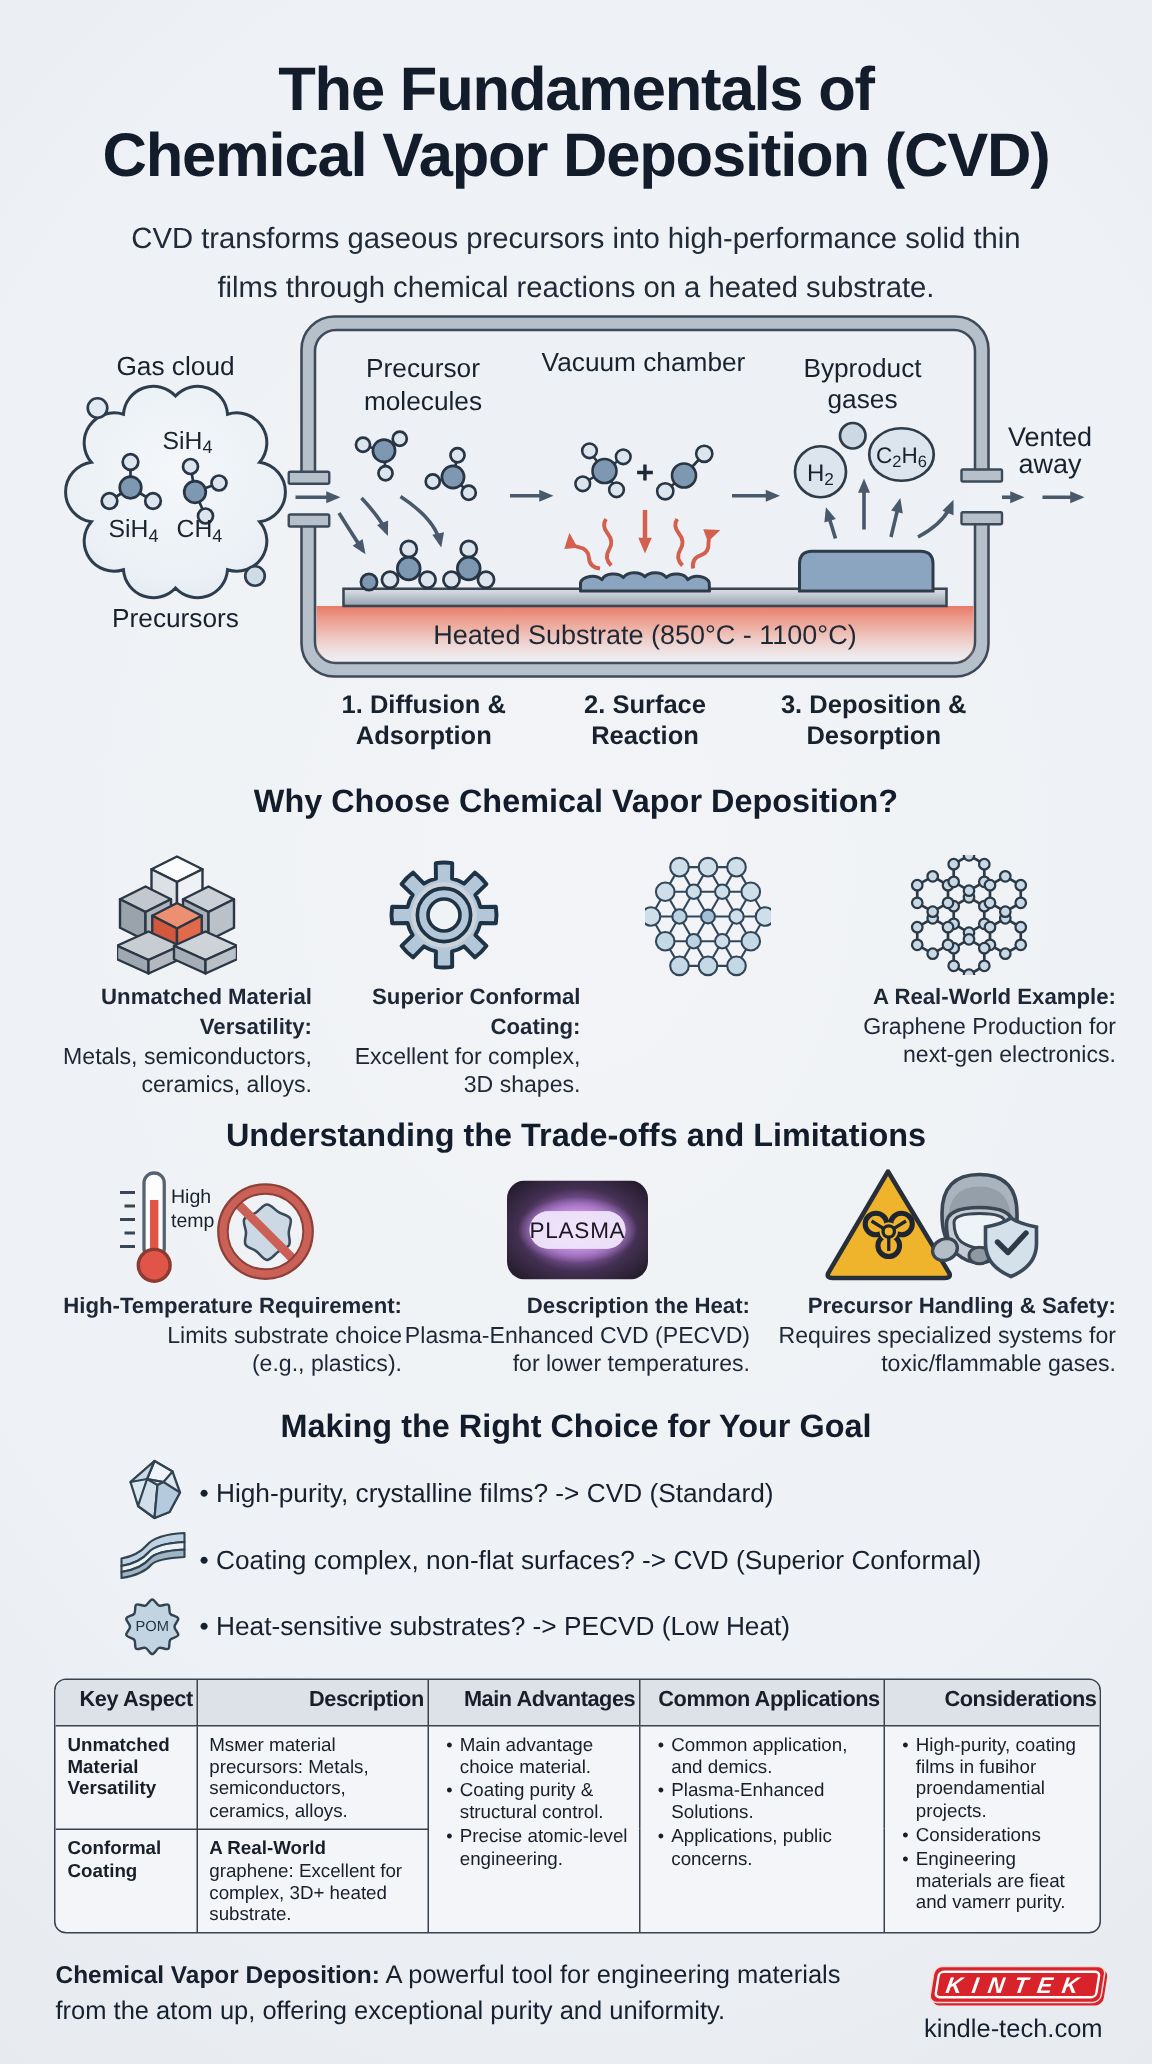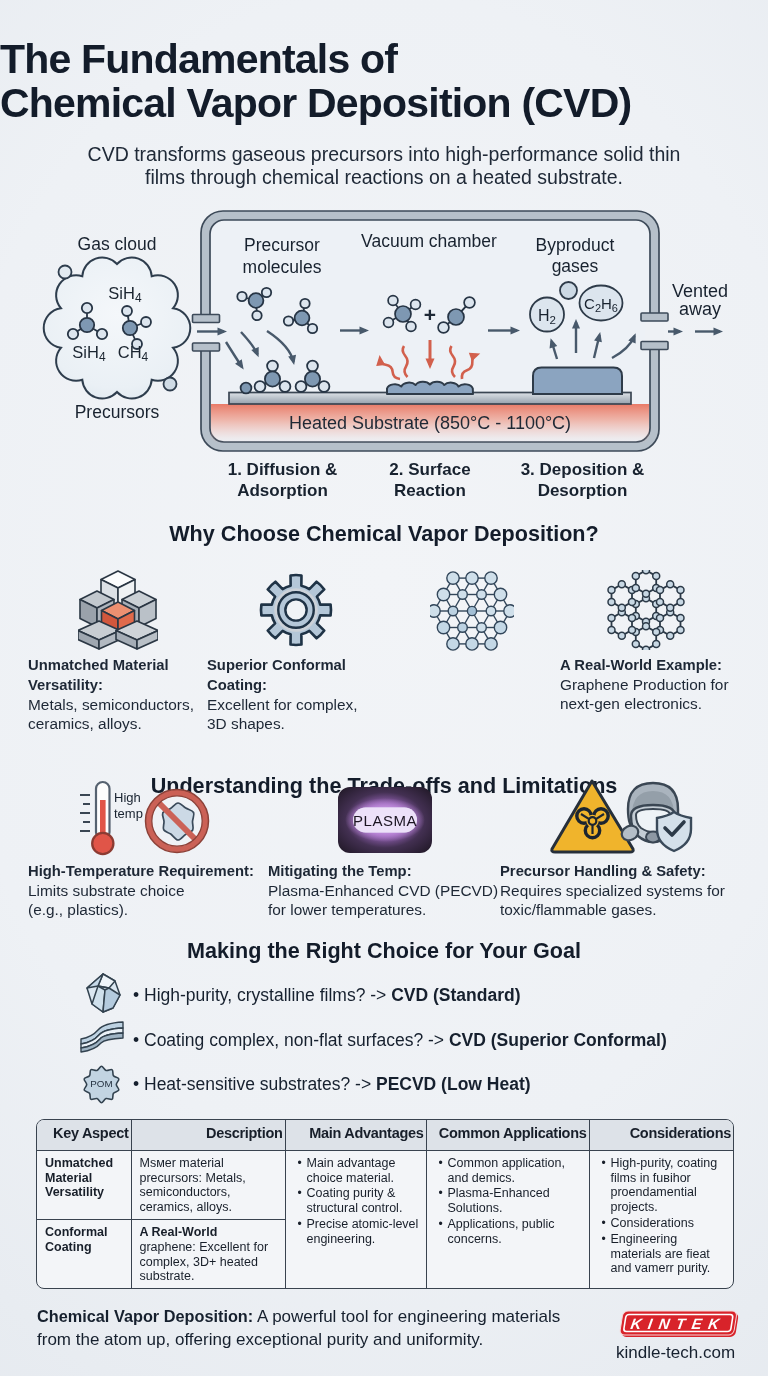--- a/index.html
+++ b/index.html
@@ -1,29 +1,29 @@
 <!DOCTYPE html>
 <html><head>
 <meta charset="utf-8">
 <style>
   html,body{margin:0;padding:0;}
   #page{position:relative;width:768px;height:1376px;overflow:hidden;
     background:radial-gradient(ellipse 115% 85% at 50% 42%, #f2f4f7 0%, #eef1f5 50%, #e2e7ed 100%);
     font-family:"Liberation Sans",sans-serif;color:#1a2432;}
   .abs{position:absolute;}
-  h1{position:absolute;top:38px;left:0;width:768px;margin:0;text-align:left;
+  h1{position:absolute;top:38px;left:0;width:768px;margin:0;text-align:center;
      font-size:41px;line-height:43.5px;font-weight:700;color:#131c2a;letter-spacing:-0.8px;}
   .subtitle{position:absolute;top:143px;left:0;width:768px;margin:0;text-align:center;
-     font-size:19.5px;line-height:23px;font-weight:400;color:#202a38;}
+     font-size:19.5px;line-height:33px;font-weight:400;color:#202a38;}
   .h2{position:absolute;left:0;width:768px;text-align:center;font-size:21.6px;font-weight:700;color:#131c2a;}
-  .col{position:absolute;text-align:left;font-size:15.4px;line-height:19px;color:#1d2735;}
+  .col{position:absolute;text-align:right;font-size:15.4px;line-height:19px;color:#1d2735;}
   .col b{font-weight:700;font-size:14.8px;}
   .step{position:absolute;text-align:center;font-weight:700;font-size:17px;line-height:21px;color:#18222f;}
   .btxt{position:absolute;left:133px;font-size:17.5px;color:#16202e;}
-  .btxt b{font-weight:700;}
+  .btxt b{font-weight:400;}
   .tablewrap{position:absolute;left:36px;top:1119px;width:696px;border:1.7px solid #39434f;border-radius:8px;overflow:hidden;background:#f3f5f8;}
   table.main{border-collapse:collapse;width:100%;font-size:12.5px;line-height:14.8px;color:#181f2a;table-layout:fixed;}
   table.main th{background:#dde2e8;font-size:14.5px;font-weight:700;padding:6px 2px 9px;text-align:center;letter-spacing:-0.3px;}
   table.main td{vertical-align:top;padding:5px 6px 4px 8px;text-align:left;}
   table.main th{border-right:1.6px solid #39434f;border-bottom:1.6px solid #39434f;text-align:right;}
   table.main td{border-right:1.6px solid #39434f;border-bottom:1.6px solid #39434f;}
   table.main .last{border-right:none;}
   table.main tr.bot td{border-bottom:none;}
   ul.cell{margin:0;padding-left:13px;list-style:none;}
   ul.cell li{margin:0 0 1px 0;padding-left:0;position:relative;}
@@ -410,21 +410,21 @@
       <circle cx="24.2" cy="-25.8" r="3.5" fill="#c8d8e4"></circle>
       <circle cx="34.5" cy="-19.9" r="3.5" fill="#c8d8e4"></circle>
       <circle cx="34.5" cy="-8.1" r="3.5" fill="#c8d8e4"></circle>
     </g>
   </svg>
 
   <div class="col" style="left:28px;top:655px;width:180px;"><b>Unmatched Material<br>Versatility:</b><br>Metals, semiconductors,<br>ceramics, alloys.</div>
   <div class="col" style="left:207px;top:655px;width:180px;"><b>Superior Conformal<br>Coating:</b><br>Excellent for complex,<br>3D shapes.</div>
   <div class="col" style="left:560px;top:655px;width:184px;"><b>A Real-World Example:</b><br>Graphene Production for<br>next-gen electronics.</div>
 
-  <div class="h2" style="top:744px;margin-top:29px;">Understanding the Trade-offs and Limitations</div>
+  <div class="h2" style="top:744px;">Understanding the Trade-offs and Limitations</div>
 
   <svg class="abs" style="left:74px;top:777px;" width="140" height="82" viewBox="0 0 140 82">
 
     <g stroke="#3a4653" stroke-width="2">
       <line x1="6" y1="18" x2="16" y2="18"></line>
         <line x1="9" y1="27" x2="16" y2="27"></line>
       <line x1="6" y1="36" x2="16" y2="36"></line>
         <line x1="9" y1="45" x2="16" y2="45"></line>
       <line x1="6" y1="54" x2="16" y2="54"></line>
     </g>
@@ -489,21 +489,21 @@
       <path d="M120,38 Q120,32 137,32 Q154,32 154,38 Q154,47 149,51 Q143,55 137,55 Q131,55 125,51 Q120,47 120,38 Z" fill="#eef3f7" stroke="#3a4653" stroke-width="2"></path>
       <ellipse cx="137" cy="60" rx="7" ry="5.5" fill="#8d98a3" stroke="#3a4653" stroke-width="2"></ellipse>
       <ellipse cx="114" cy="56" rx="8.5" ry="7" fill="#b4bec7" stroke="#3a4653" stroke-width="2.2" transform="rotate(-25 114 56)"></ellipse>
     </g>
 
     <path d="M109,48 Q120,46 126,42 Q132,46 143,48 L143,59 Q143,74 126,81 Q109,74 109,59 Z" fill="#d4e0ea" stroke="#3a4a5a" stroke-width="2.4"></path>
     <path d="M117,58 L124,65 L136,52" fill="none" stroke="#2c3a48" stroke-width="3.6" stroke-linecap="round" stroke-linejoin="round"></path>
   </svg>
 
   <div class="col" style="left:28px;top:861px;width:240px;"><b>High-Temperature Requirement:</b><br>Limits substrate choice<br>(e.g., plastics).</div>
-  <div class="col" style="left:268px;top:861px;width:232px;"><b>Mitigating the Temp:</b><br>Plasma-Enhanced CVD (PECVD)<br>for lower temperatures.</div>
+  <div class="col" style="left:268px;top:861px;width:232px;"><b>Description the Heat:</b><br>Plasma-Enhanced CVD (PECVD)<br>for lower temperatures.</div>
   <div class="col" style="left:500px;top:861px;width:244px;"><b>Precursor Handling &amp; Safety:</b><br>Requires specialized systems for<br>toxic/flammable gases.</div>
 
   <div class="h2" style="top:938px;">Making the Right Choice for Your Goal</div>
 
   <svg class="abs" style="left:84px;top:973px;" width="40" height="40" viewBox="0 0 40 40">
     <g stroke="#32424f" stroke-width="1.5" stroke-linejoin="round">
       <polygon points="19,1 31,8 36,22 29,35 19,39 8,31 3,15" fill="#dbe7f1"></polygon>
       <polygon points="19,1 14,13 25,15 31,8" fill="#eef4f9"></polygon>
       <polygon points="3,15 14,13 19,1" fill="#c7daea"></polygon>
       <polygon points="14,13 8,31 19,39 21,17" fill="#cfe0ec"></polygon>

